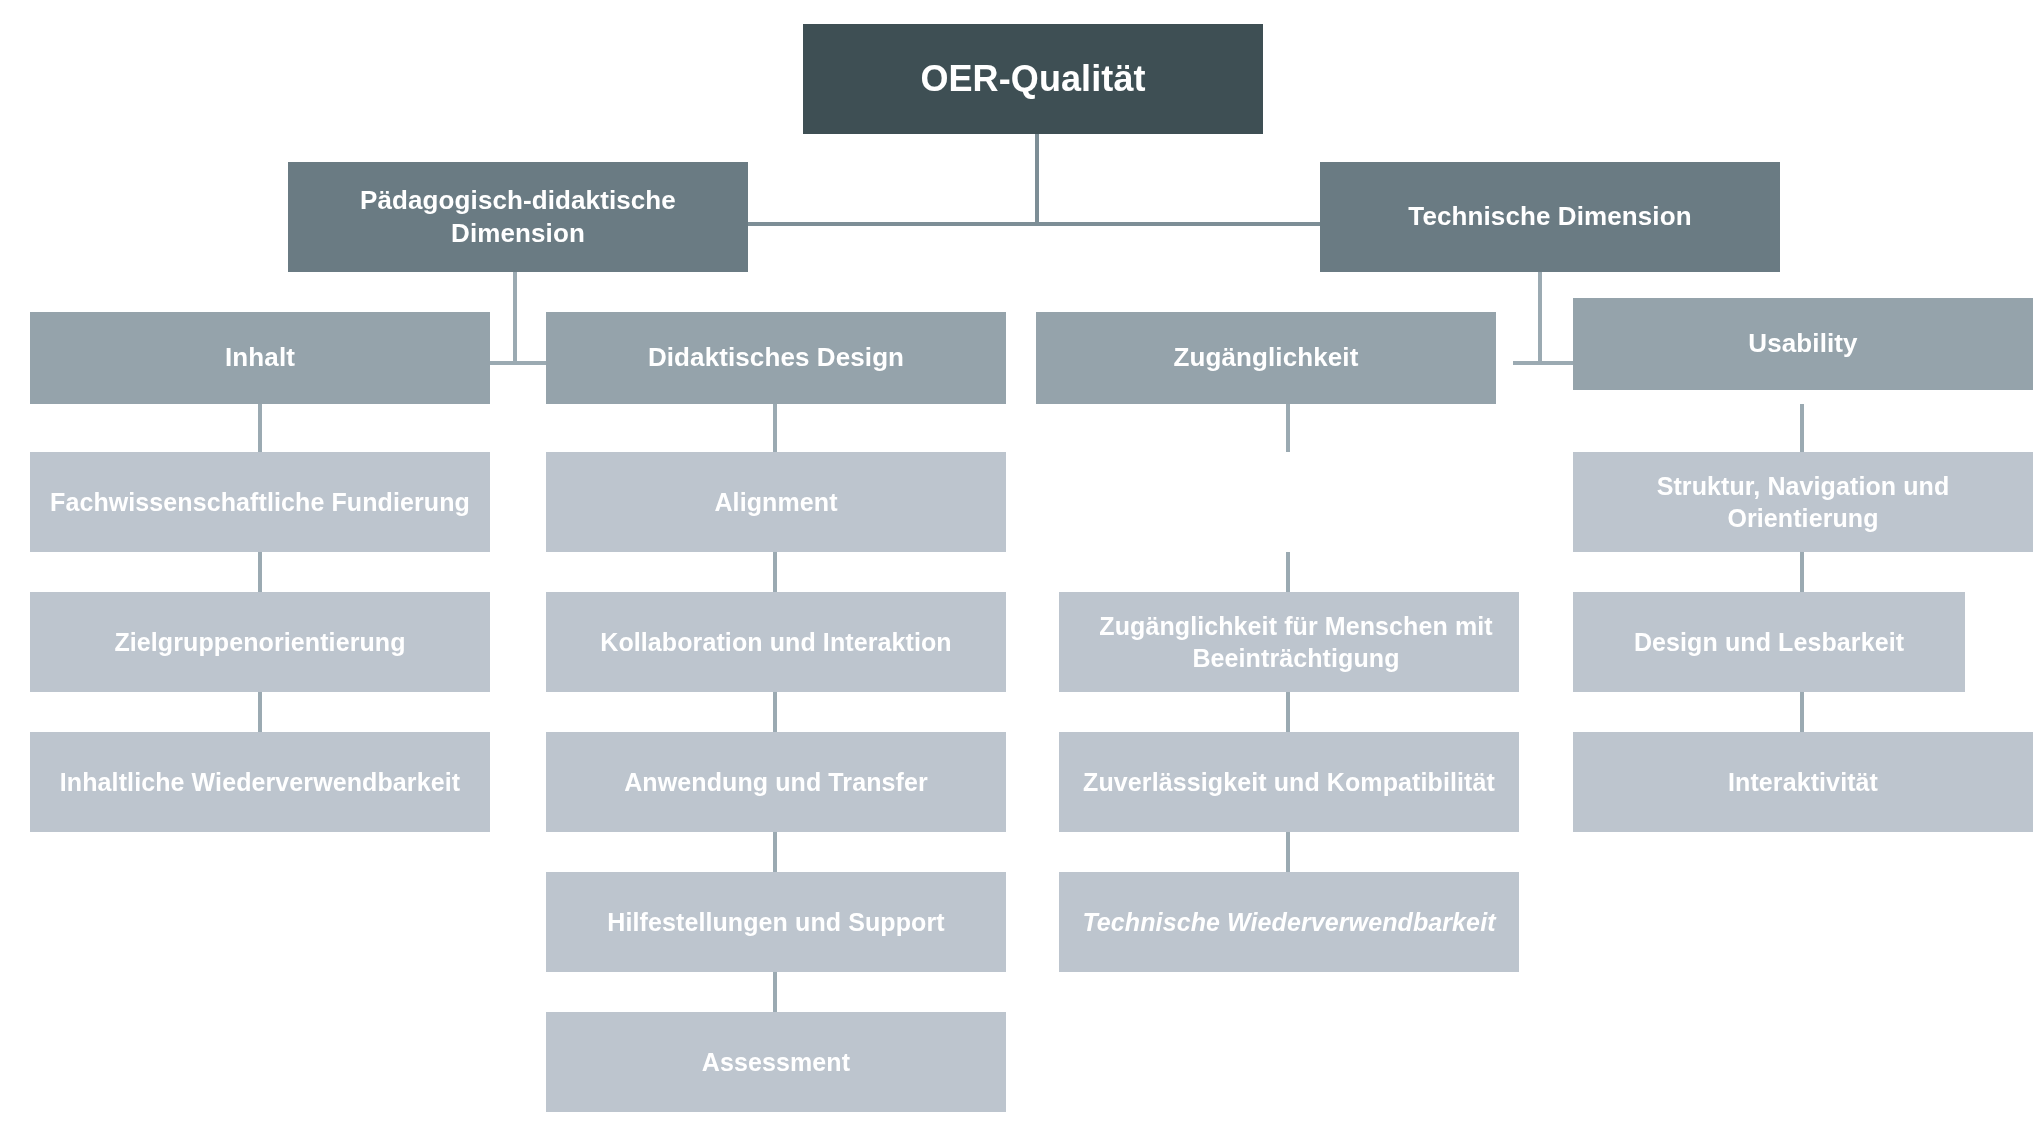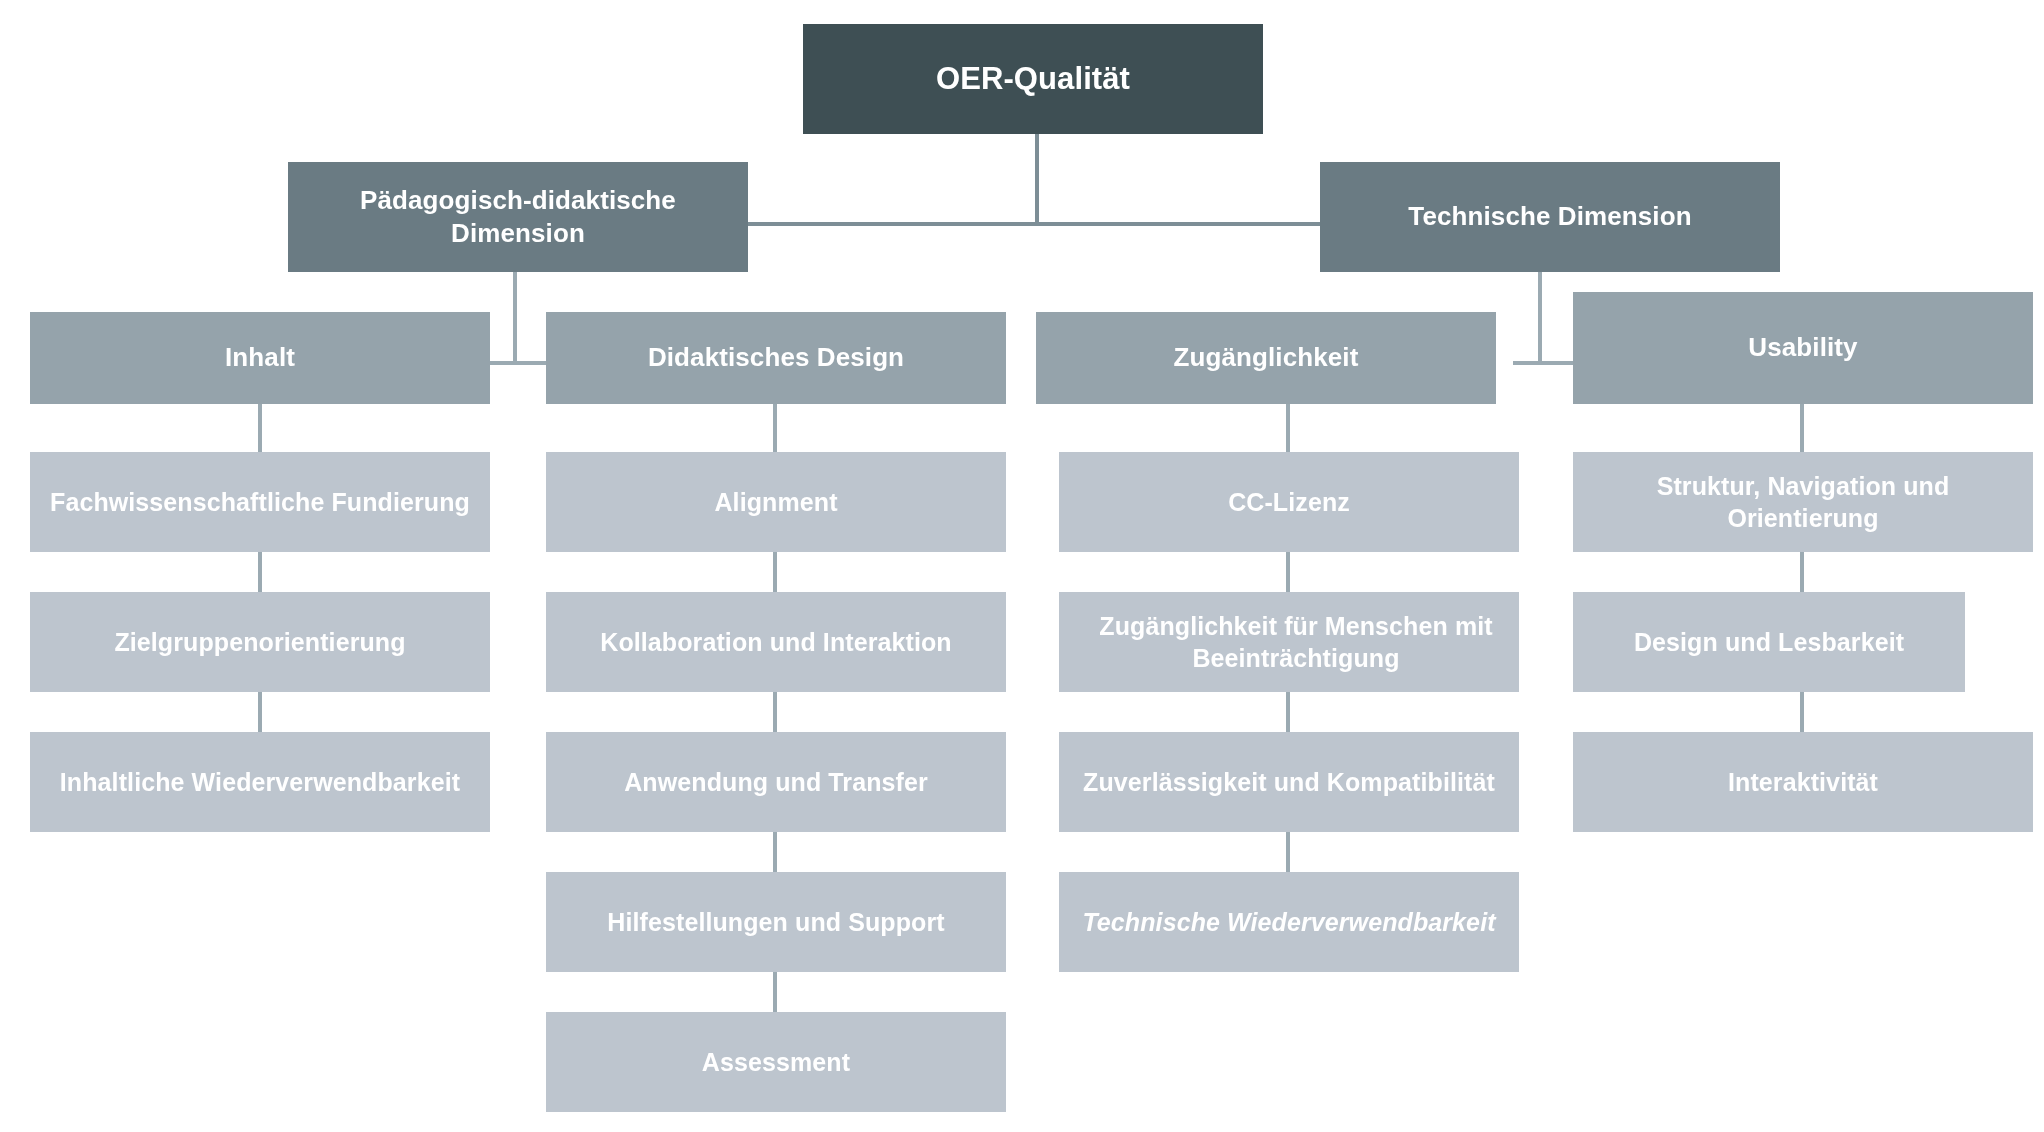--- a/index.html
+++ b/index.html
@@ -25,21 +25,21 @@
     text-align: center;
     color: #ffffff;
     font-weight: bold;
     line-height: 1.28;
     letter-spacing: 0.1px;
     padding: 4px 10px;
     z-index: 3;
   }
   .node span { display: block; width: 100%; }
 
-  .level-root  { background: #3E4F54; font-size: 31px; }
+  .level-root  { background: #3E4F54; font-size: 36px; }
   .level-dim   { background: #6A7B83; font-size: 26px; }
   .level-cat   { background: #95A3AB; font-size: 26px; }
   .level-leaf  { background: #BDC5CE; font-size: 25px; }
 
   .conn {
     position: absolute;
     background: #9BAAB2;
     z-index: 1;
   }
   .conn.dark { background: #7D8E96; }
@@ -97,21 +97,21 @@
   </div>
 
   <div class="node level-cat" style="left:546px; top:312px; width:460px; height:92px;">
     <span>Didaktisches Design</span>
   </div>
 
   <div class="node level-cat" style="left:1036px; top:312px; width:460px; height:92px;">
     <span>Zugänglichkeit</span>
   </div>
 
-  <div class="node level-cat" style="left:1573px; top:292px; width:460px; height:112px;justify-content:center;">
+  <div class="node level-cat" style="left:1573px; top:298px; width:460px; height:92px;justify-content:center;">
     <span>Usability</span>
   </div>
 
   <div class="node level-leaf" style="left:30px; top:452px; width:460px; height:100px;">
     <span>Fachwissenschaftliche Fundierung</span>
   </div>
   <div class="node level-leaf" style="left:30px; top:592px; width:460px; height:100px;">
     <span>Zielgruppenorientierung</span>
   </div>
   <div class="node level-leaf" style="left:30px; top:732px; width:460px; height:100px;">
@@ -127,23 +127,20 @@
   <div class="node level-leaf" style="left:546px; top:732px; width:460px; height:100px;">
     <span>Anwendung und Transfer</span>
   </div>
   <div class="node level-leaf" style="left:546px; top:872px; width:460px; height:100px;">
     <span>Hilfestellungen und Support</span>
   </div>
   <div class="node level-leaf" style="left:546px; top:1012px; width:460px; height:100px;">
     <span>Assessment</span>
   </div>
 
-  <div class="node level-leaf" style="left:1059px; top:452px; width:460px; height:100px;">
-    <span>CC-Lizenz</span>
-  </div>
   <div class="node level-leaf" style="left:1059px; top:592px; width:460px; height:100px;padding-left:24px;">
     <span>Zugänglichkeit für Menschen mit Beeinträchtigung</span>
   </div>
   <div class="node level-leaf" style="left:1059px; top:732px; width:460px; height:100px;align-items:center;">
     <span>Zuverlässigkeit und Kompatibilität</span>
   </div>
   <div class="node level-leaf" style="left:1059px; top:872px; width:460px; height:100px;font-style:italic;">
     <span>Technische Wiederverwendbarkeit</span>
   </div>
 

